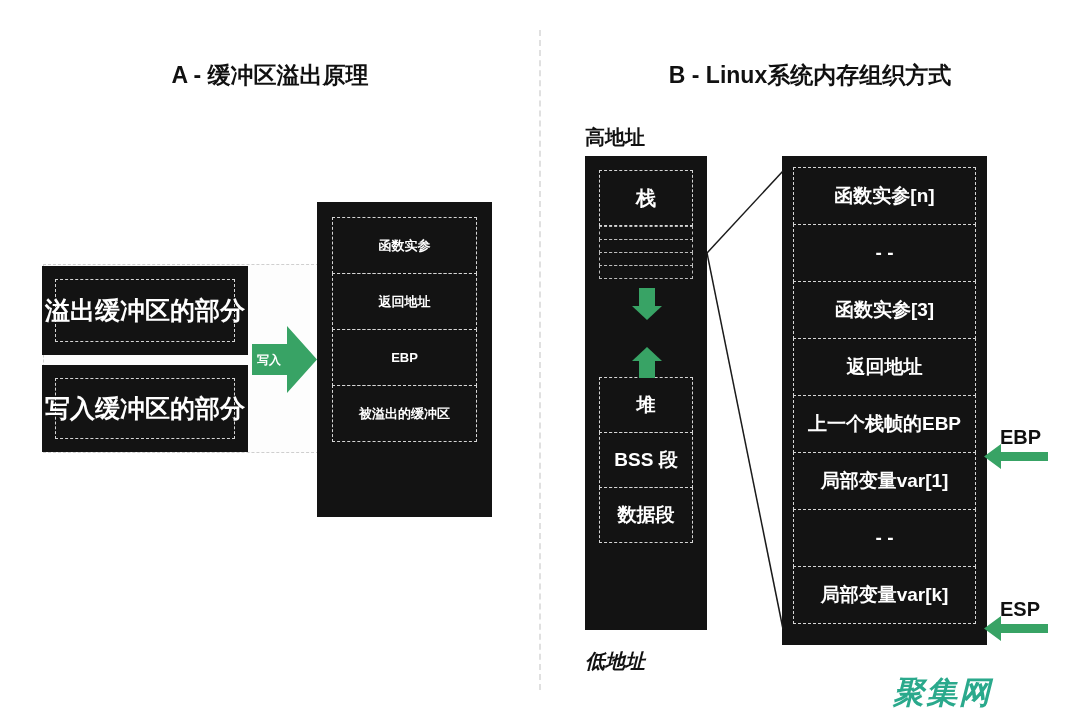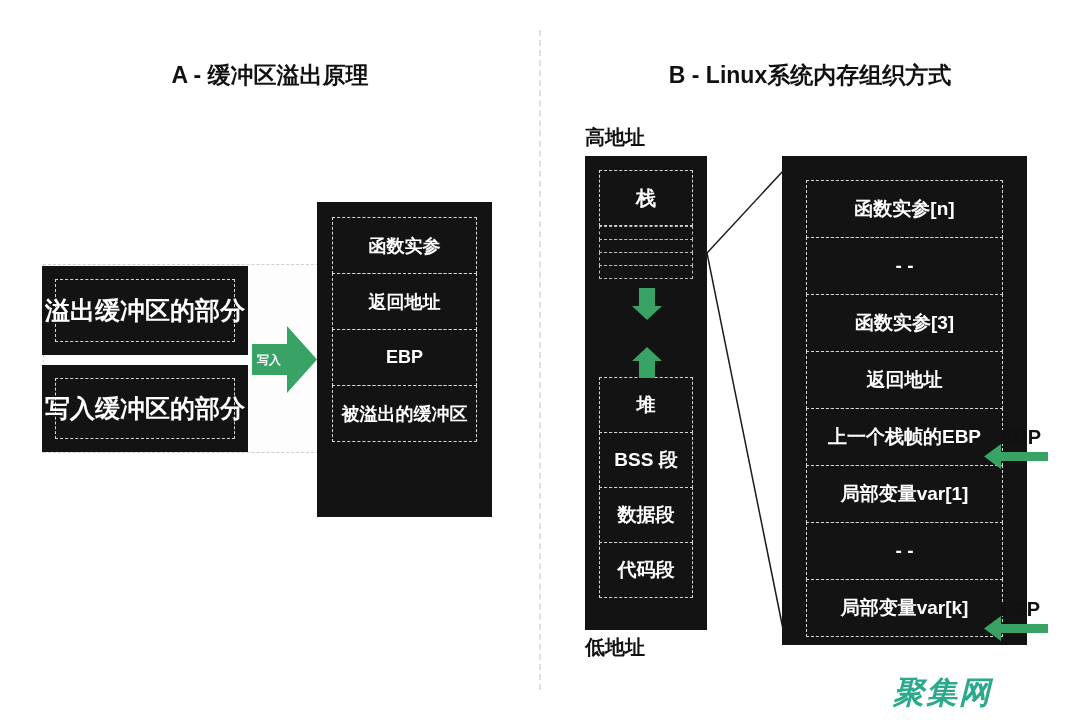--- a/index.html
+++ b/index.html
@@ -34,30 +34,30 @@
     border:1px dashed #d6d6d6; display:flex; align-items:center; justify-content:center;
     color:#ffffff; font-size:25px; font-weight:bold; white-space:nowrap;
   }
   .col-a {
     position:absolute; left:317px; top:202px; width:175px; height:315px;
     background:#131313; padding:15px;
   }
   .cell {
     height:57px; border:1px dashed #d6d6d6; display:flex;
     align-items:center; justify-content:center; color:#ffffff;
-    font-size:18px; font-weight:bold; white-space:nowrap;
+    font-size:13px; font-weight:bold; white-space:nowrap;
   }
   .cell + .cell { margin-top:-1px; }
 
   
   .addr-label {
     position:absolute; font-size:20px; font-weight:bold; color:#111; white-space:nowrap;
   }
   .high-addr { left:585px; top:124px; }
-  .low-addr  { left:585px; top:634px; }
+  .low-addr  { left:585px; top:648px;font-style:italic; }
   .col-b {
     position:absolute; left:585px; top:156px; width:122px; height:474px;
     background:#131313;
   }
   .col-b .seg-stack {
     position:absolute; left:14px; right:14px; top:14px; height:56px;
     border:1px dashed #d6d6d6; display:flex; align-items:center; justify-content:center;
     color:#fff; font-size:20px; font-weight:bold;
   }
   .col-b .thin-rows { position:absolute; left:14px; right:14px; top:70px; }
@@ -65,22 +65,22 @@
   .thin-row + .thin-row { margin-top:-1px; }
   .col-b .seg-group { position:absolute; left:14px; right:14px; top:221px; }
   .seg-cell {
     height:56px; border:1px dashed #d6d6d6; display:flex;
     align-items:center; justify-content:center; color:#fff;
     font-size:19px; font-weight:bold; white-space:nowrap;
   }
   .seg-cell + .seg-cell { margin-top:-1px; }
 
   .frame-box {
-    position:absolute; left:782px; top:156px; width:245px; height:489px;
-    background:#131313; padding:24px;
+    position:absolute; left:782px; top:156px; width:205px; height:489px;
+    background:#131313; padding:11px;
   }
   .frame-box .cell { height:58px; font-size:19px; }
 
   .reg-label {
     position:absolute; font-size:20px; font-weight:900; color:#111; white-space:nowrap;
   }
   .ebp-label { left:1000px; top:426px; }
   .esp-label { left:1000px; top:598px; }
 
   .svg-overlay {
@@ -133,21 +133,20 @@
     <div class="thin-rows">
       <div class="thin-row"></div>
       <div class="thin-row"></div>
       <div class="thin-row"></div>
       <div class="thin-row"></div>
     </div>
     <div class="seg-group">
       <div class="seg-cell">堆</div>
       <div class="seg-cell">BSS 段</div>
       <div class="seg-cell">数据段</div>
-      <div class="seg-cell">代码段</div>
     </div>
   </div>
 
   <div class="frame-box">
     <div class="cell">函数实参[n]</div>
     <div class="cell">- -</div>
     <div class="cell">函数实参[3]</div>
     <div class="cell">返回地址</div>
     <div class="cell">上一个栈帧的EBP</div>
     <div class="cell">局部变量var[1]</div>

